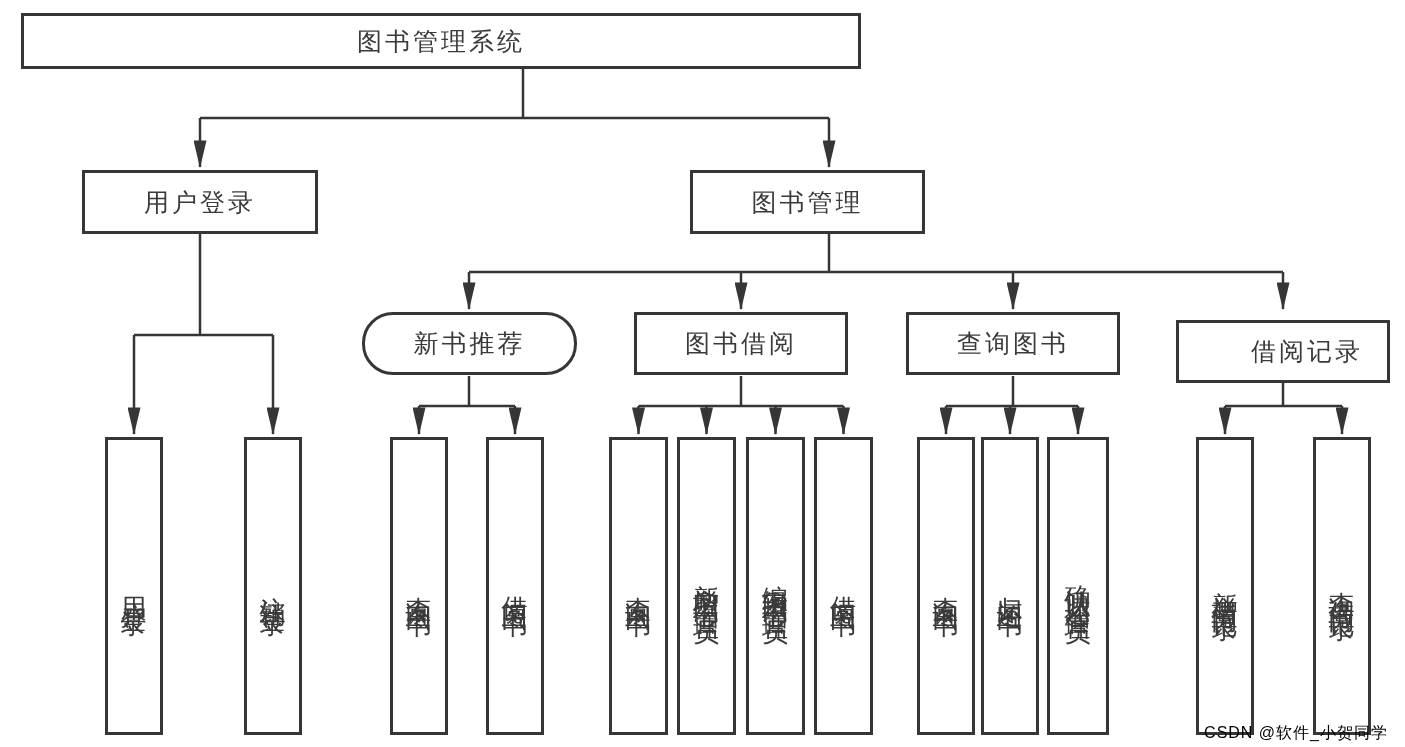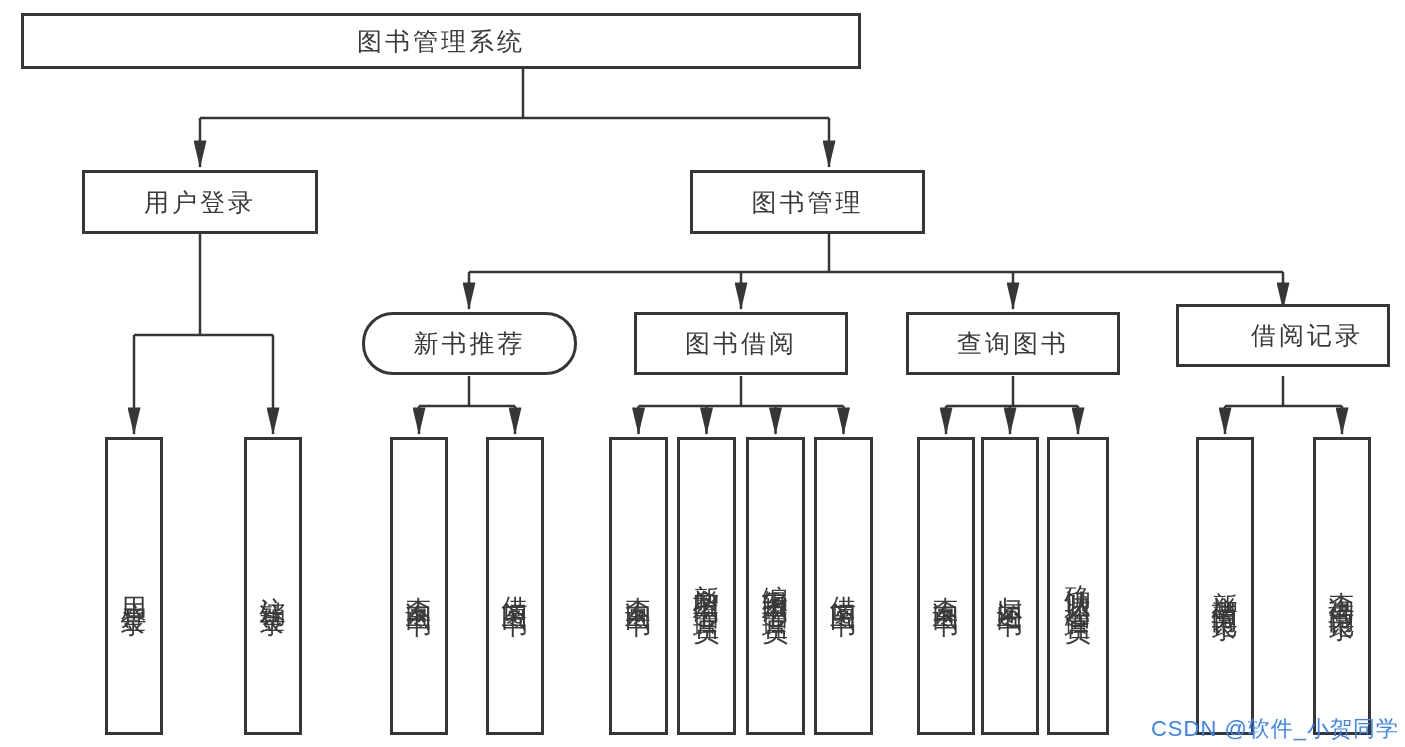--- a/index.html
+++ b/index.html
@@ -41,38 +41,38 @@
   #connector-svg {
     position: absolute;
     left: 0; top: 0;
     width: 1405px; height: 747px;
     pointer-events: none;
   }
   .conn { stroke: #363636; stroke-width: 2.5; fill: none; }
   .arrowhead-fill { fill: #363636; }
   #watermark {
     position: absolute;
-    right: 6px;
+    right: 17px;
     bottom: 3px;
-    font-size: 22px;
+    font-size: 16px;
     letter-spacing: 1px;
-    color: #3b82f6;
+    color: #000000;
     z-index: 5;
     white-space: nowrap;
   }
 
   
   #n-root            { left: 21px;  top: 13px;  width: 840px; height: 56px; }
   #n-user-login      { left: 82px;  top: 170px; width: 236px;  height: 64px; }
   #n-book-management { left: 690px; top: 170px; width: 235px;  height: 64px; }
 
   #n-new-book-recommend { left: 362px;  top: 312px; width: 215px; height: 63px; border-radius: 31px; }
   #n-book-borrowing     { left: 634px;  top: 312px; width: 214px; height: 63px; font-family: Liberation Mono, monospace; }
   #n-current-borrowing  { left: 906px;  top: 312px; width: 214px; height: 63px; }
-  #n-borrowing-records  { left: 1176px; top: 304px; width: 214px; height: 63px; padding-left: 48px; }
+  #n-borrowing-records  { left: 1176px; top: 320px; width: 214px; height: 63px; padding-left: 48px; }
 
   .leaf { top: 437px; height: 298px; }
   #l-login          { left: 105px;  width: 58px; }
   #l-logout         { left: 244px;  width: 58px; }
   #l-nbr-query      { left: 390px;  width: 58px; }
   #l-nbr-borrow     { left: 486px;  width: 58px; }
   #l-bb-query       { left: 609px;  width: 59px; }
   #l-bb-add         { left: 677px;  width: 59px; }
   #l-bb-edit        { left: 746px;  width: 59px; }
   #l-bb-borrow      { left: 814px;  width: 59px; }

